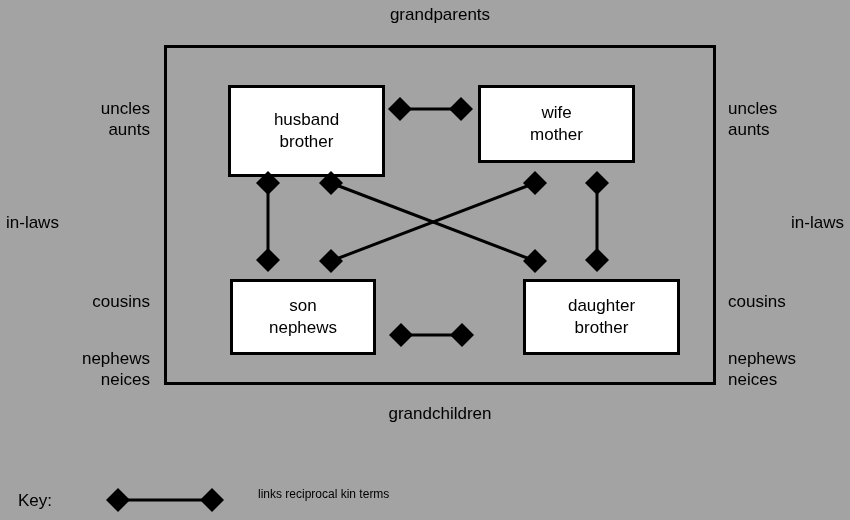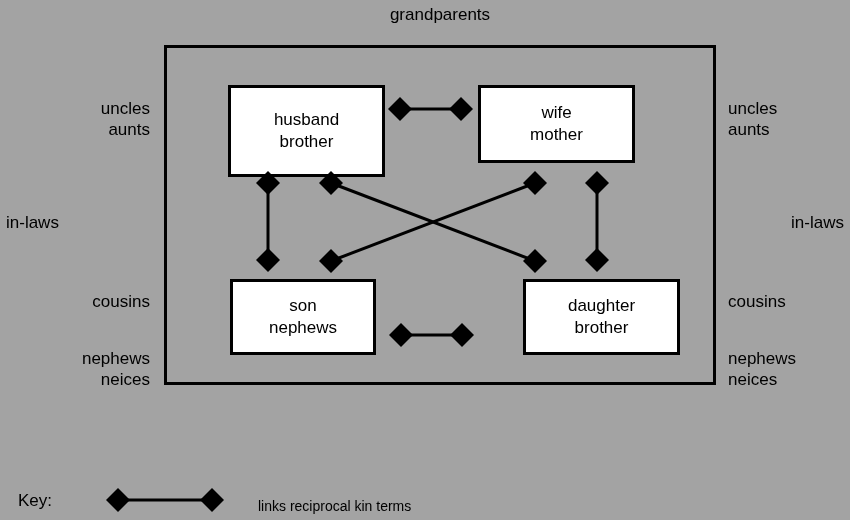--- a/index.html
+++ b/index.html
@@ -93,22 +93,22 @@
   #key-swatch {
     position: absolute;
     left: 100px;
     top: 0px;
     width: 130px;
     height: 26px;
   }
   #key-caption {
     position: absolute;
     left: 258px;
-    top: 11px;
-    font-size: 14px;
+    top: 0;
+    font-size: 12px;
   }
 </style>
 </head>
 <body>
 
 <div id="stage">
 
   <div class="lbl center" style="left:290px; top:4px; width:300px;">grandparents</div>
 
   <div id="outer-frame"></div>
@@ -142,20 +142,21 @@
 
   <div class="lbl left" style="left:728px; top:291px; width:140px;">
     <div>cousins</div>
   </div>
 
   <div class="lbl left" style="left:728px; top:348px; width:140px;">
     <div>nephews</div>
     <div>neices</div>
   </div>
 
+  <div class="lbl center" style="left:290px; top:403px; width:300px;">grandchildren</div>
 
   <div class="kin-box" style="left:228px; top:85px; width:157px; height:92px;">
     <div class="kin-line">husband</div>
     <div class="kin-line">brother</div>
   </div>
 
   <div class="kin-box" style="left:478px; top:85px; width:157px; height:78px;">
     <div class="kin-line">wife</div>
     <div class="kin-line">mother</div>
   </div>

